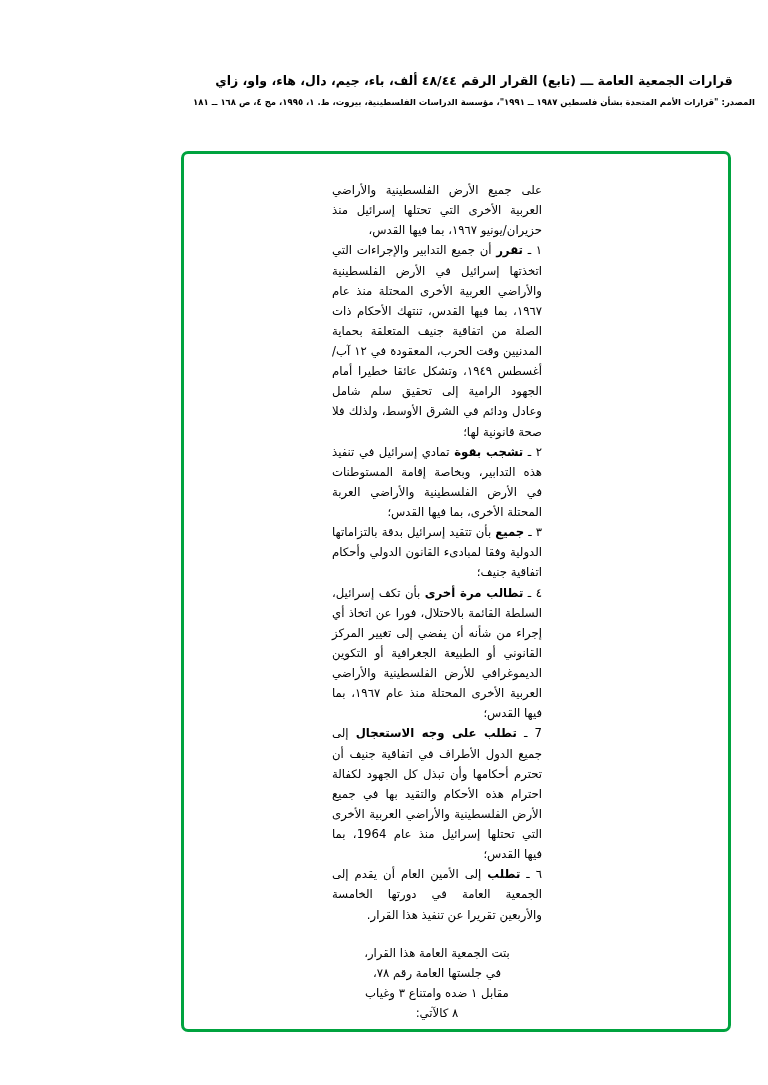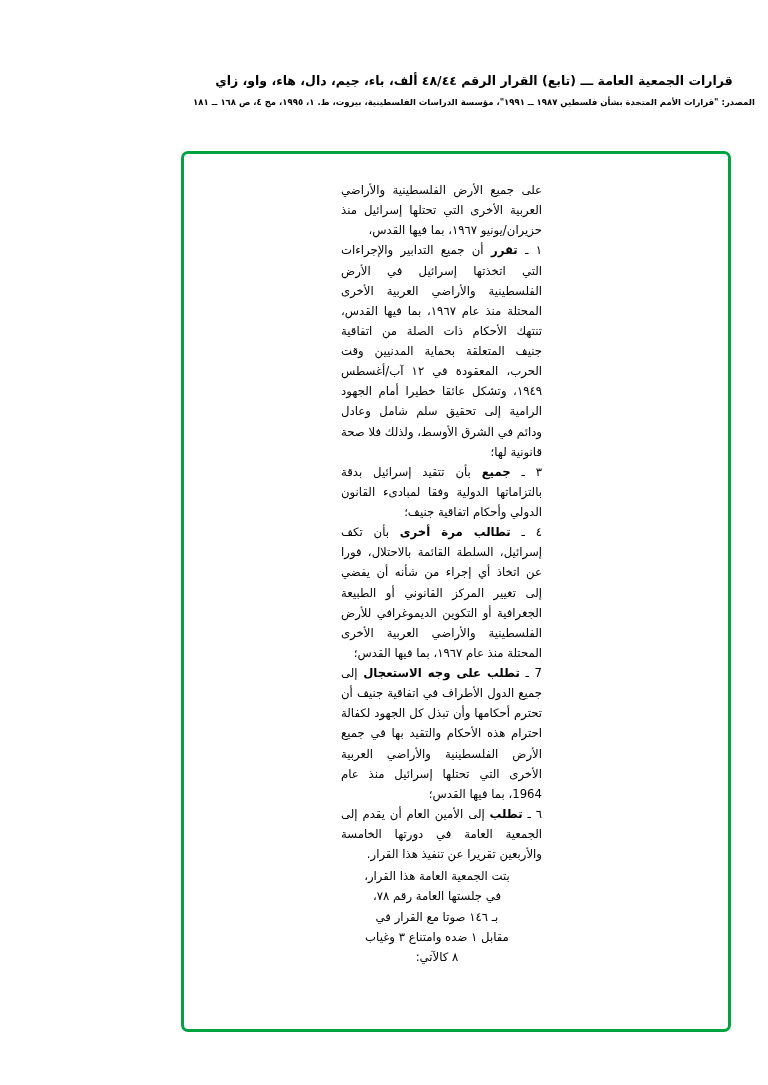--- a/index.html
+++ b/index.html
@@ -55,32 +55,32 @@
     position: absolute;
     top: 26px;
     right: 186px;
     left: 148px;
     direction: rtl;
     text-align: justify;
     font-size: 11.7px;
     line-height: 1.72;
   }
   .para {
-    margin: 0 0 0 9px;
+    margin: 0 0 0 0;
     text-align: justify;
     text-justify: inter-word;
   }
   .para.lead {
     text-align: justify;
   }
   .para b {
     font-weight: bold;
   }
   .closing {
-    margin-top: 2px;
+    margin-top: 18px;
     direction: rtl;
     text-align: center;
     font-size: 11.7px;
     line-height: 1.72;
   }
   .closing .cline {
     display: block;
   }
   .page-number {
     position: absolute;
@@ -107,20 +107,25 @@
     <div class="content">
 
       <p class="para lead">على جميع الأرض الفلسطينية والأراضي العربية الأخرى التي تحتلها إسرائيل منذ حزيران/يونيو ١٩٦٧، بما فيها القدس،</p>
 
       <p class="para">
         <span>١ ـ</span>
         <b>تقرر</b>
         <span>أن جميع التدابير والإجراءات التي اتخذتها إسرائيل في الأرض الفلسطينية والأراضي العربية الأخرى المحتلة منذ عام ١٩٦٧، بما فيها القدس، تنتهك الأحكام ذات الصلة من اتفاقية جنيف المتعلقة بحماية المدنيين وقت الحرب، المعقودة في ١٢ آب/أغسطس ١٩٤٩، وتشكل عائقا خطيرا أمام الجهود الرامية إلى تحقيق سلم شامل وعادل ودائم في الشرق الأوسط، ولذلك فلا صحة قانونية لها؛</span>
       </p>
 
+      <p class="para">
+        <span>٢ ـ</span>
+        <b>تشجب بقوة</b>
+        <span>تمادي إسرائيل في تنفيذ هذه التدابير، وبخاصة إقامة المستوطنات في الأرض الفلسطينية والأراضي العربة المحتلة الأخرى، بما فيها القدس؛</span>
+      </p>
 
       <p class="para">
         <span>٣ ـ</span>
         <b>جميع</b>
         <span>بأن تتقيد إسرائيل بدقة بالتزاماتها الدولية وفقا لمبادىء القانون الدولي وأحكام اتفاقية جنيف؛</span>
       </p>
 
       <p class="para">
         <span>٤ ـ</span>
         <b>تطالب مرة أخرى</b>
@@ -135,21 +140,20 @@
 
       <p class="para">
         <span>٦ ـ</span>
         <b>تطلب</b>
         <span>إلى الأمين العام أن يقدم إلى الجمعية العامة في دورتها الخامسة والأربعين تقريرا عن تنفيذ هذا القرار.</span>
       </p>
 
       <div class="closing">
         <span class="cline">بتت الجمعية العامة هذا القرار،</span>
         <span class="cline">في جلستها العامة رقم ٧٨،</span>
-        <span class="cline">بـ ١٤٦ صوتا مع القرار في</span>
         <span class="cline">مقابل ١ ضده وامتناع ٣ وغياب</span>
         <span class="cline">٨ كالآتي:</span>
       </div>
 
     </div>
   </div>
 
 
 </div>
 

